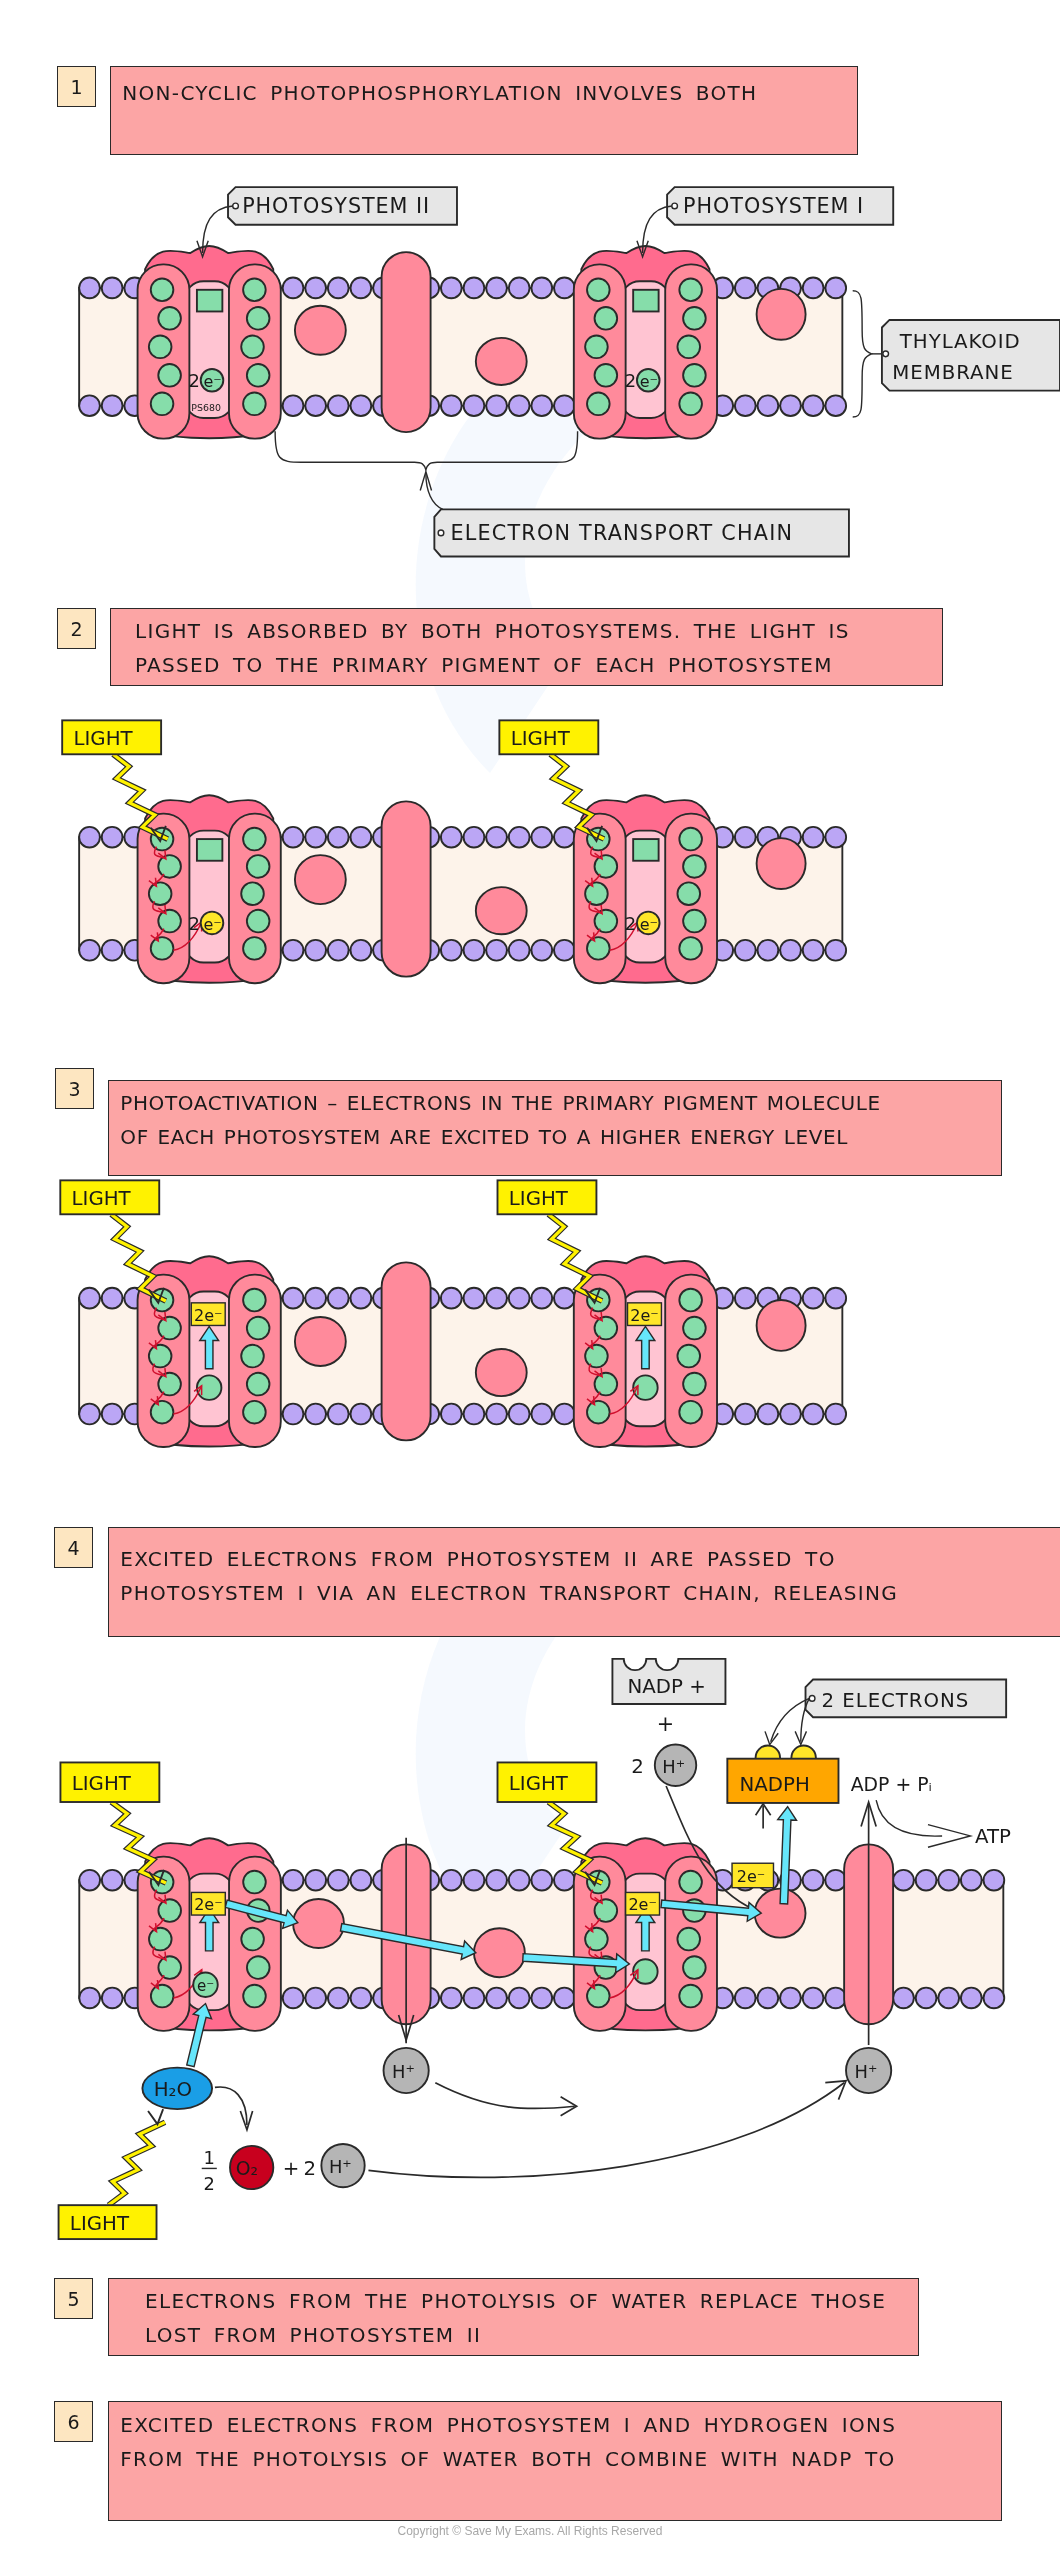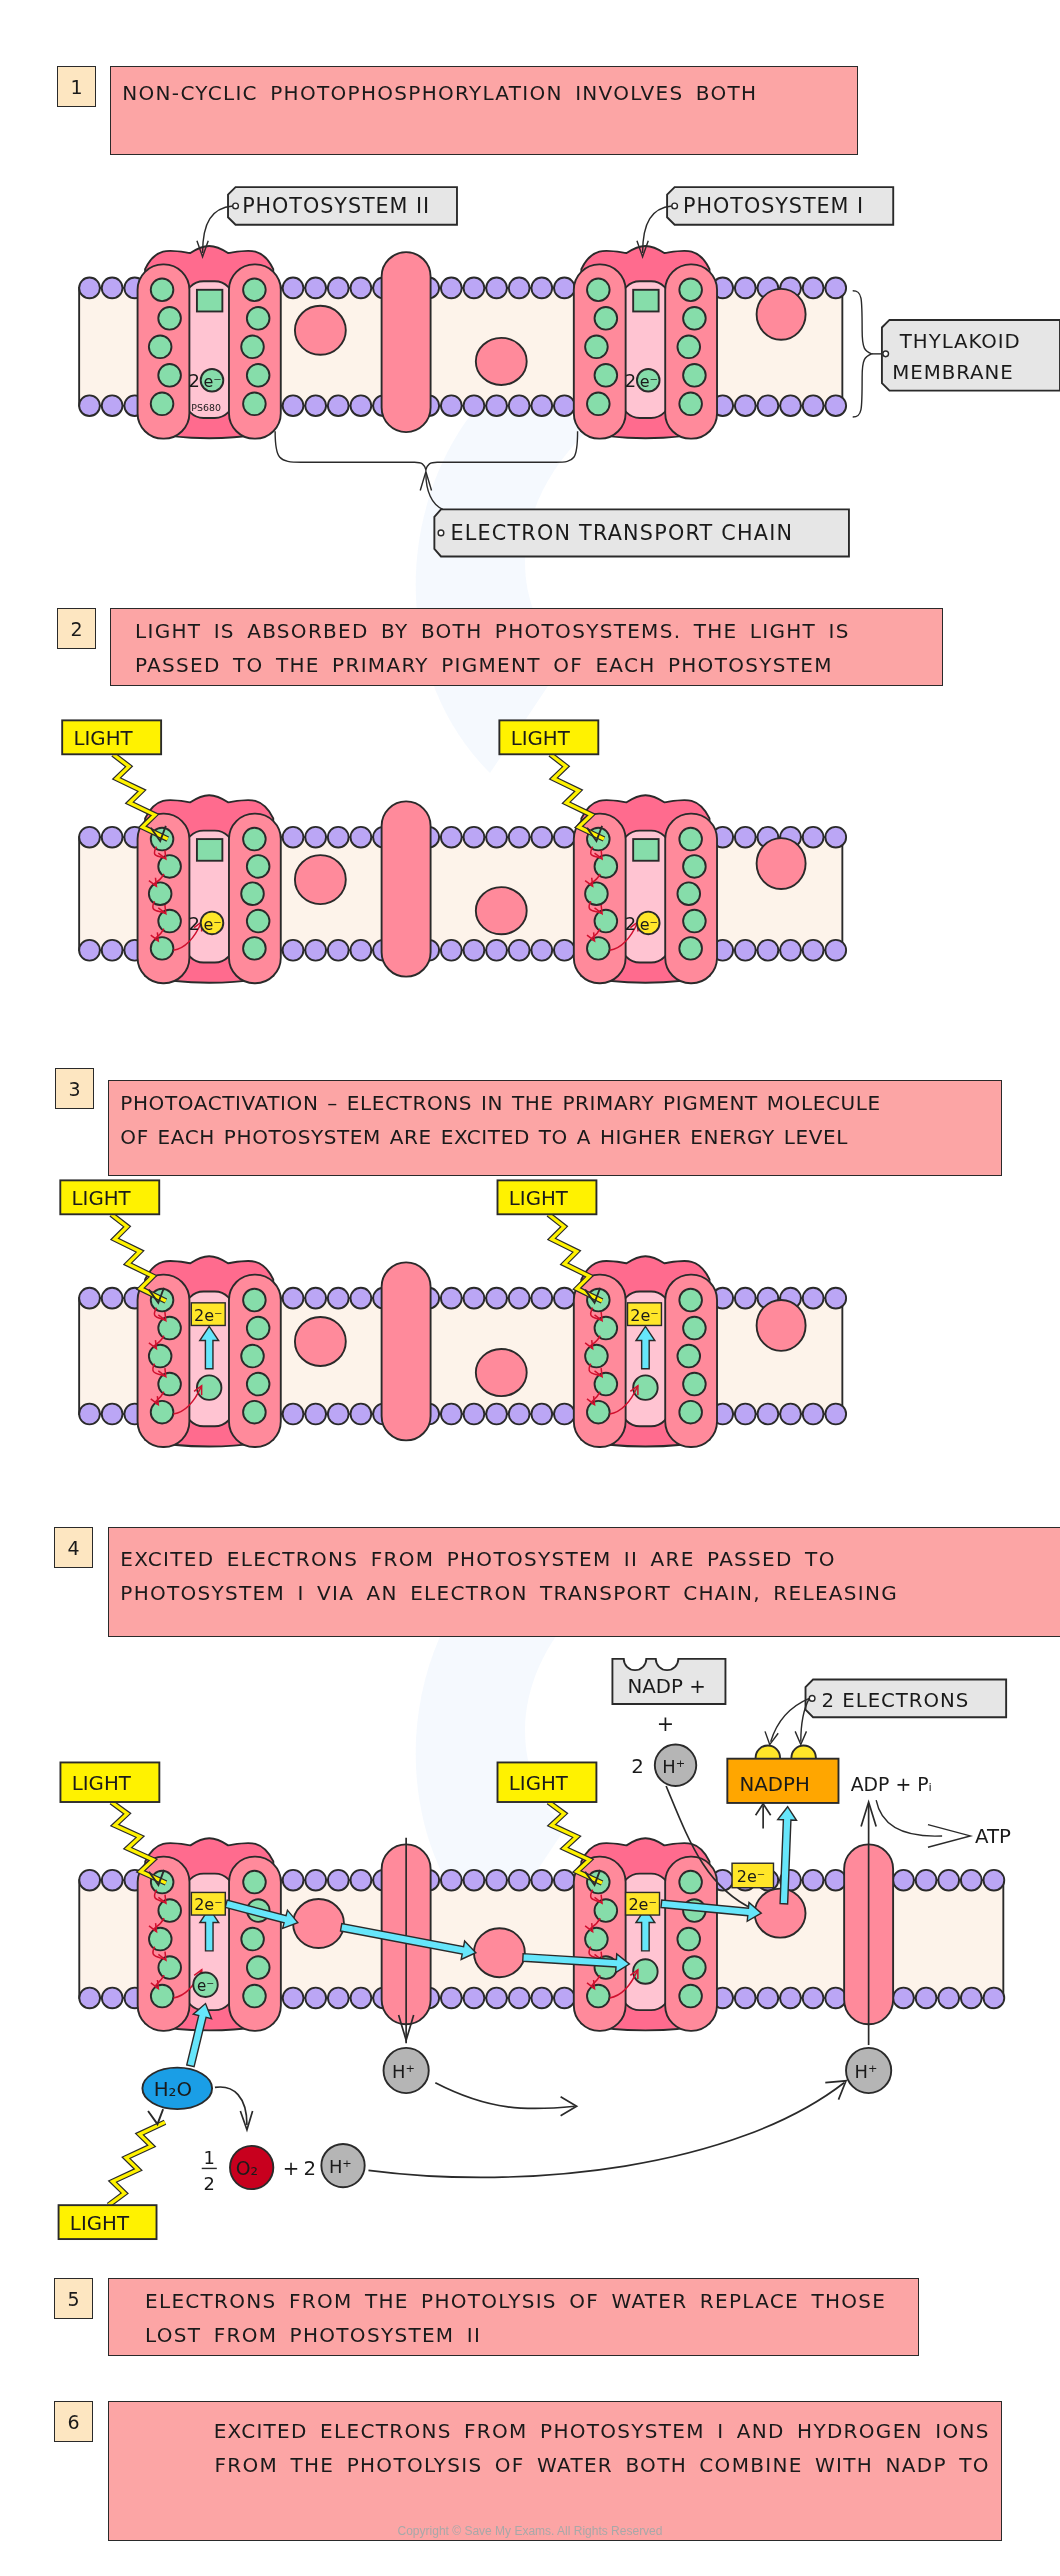--- a/index.html
+++ b/index.html
@@ -63,21 +63,21 @@
     <span>5</span>
   </div>
 <div class="step-box" style="left:108px;top:2278px;width:811px;height:78px;padding-top:4.7px;padding-left:36px;">
   <span>ELECTRONS  FROM  THE  PHOTOLYSIS  OF  WATER  REPLACE  THOSE</span>
   <span>LOST  FROM  PHOTOSYSTEM II</span>
 </div>
 
 <div class="num-box" style="left:54px;top:2401px;">
     <span>6</span>
   </div>
-<div class="step-box" style="left:108px;top:2401px;width:894px;height:140px;padding-top:12px;text-align:right;">
+<div class="step-box" style="left:108px;top:2401px;width:894px;height:120px;padding-top:6px;">
   <span>EXCITED  ELECTRONS  FROM  PHOTOSYSTEM I  AND  HYDROGEN  IONS</span>
   <span>FROM  THE  PHOTOLYSIS  OF  WATER  BOTH  COMBINE  WITH  NADP  TO</span>
 </div>
 
 <svg class="diagram" id="d1" width="1060" height="396" style="top:170px;" viewBox="0 0 1125 420">
   <g class="membrane-layer">
       <g>
         <rect x="84" y="125" width="810" height="125" fill="#fdf3ea" stroke="#2a2a2a" stroke-width="2"></rect>
         <circle cx="95" cy="125" r="11" fill="#bba6f5" stroke="#2a2a2a" stroke-width="2"></circle>
         <circle cx="95" cy="250" r="11" fill="#bba6f5" stroke="#2a2a2a" stroke-width="2"></circle>

